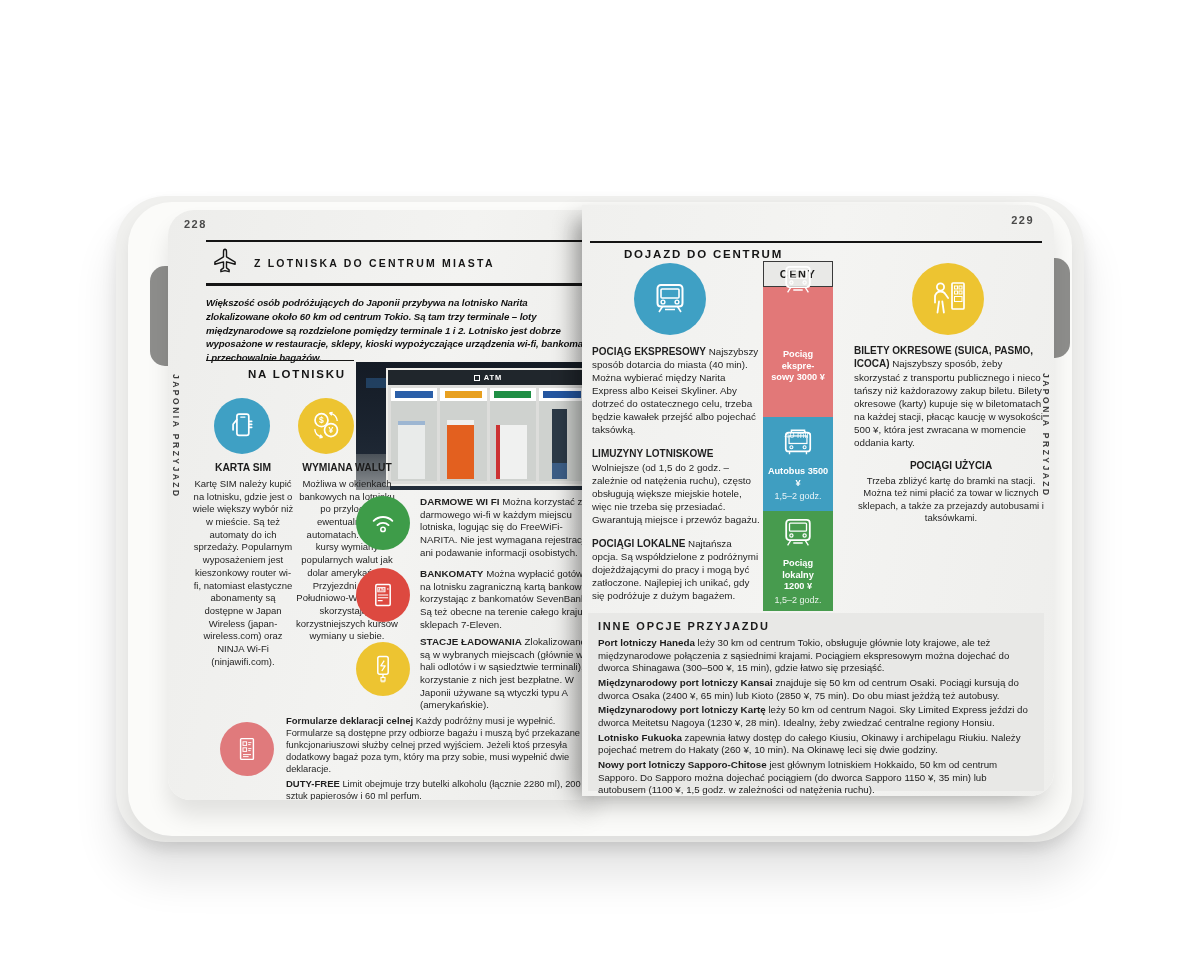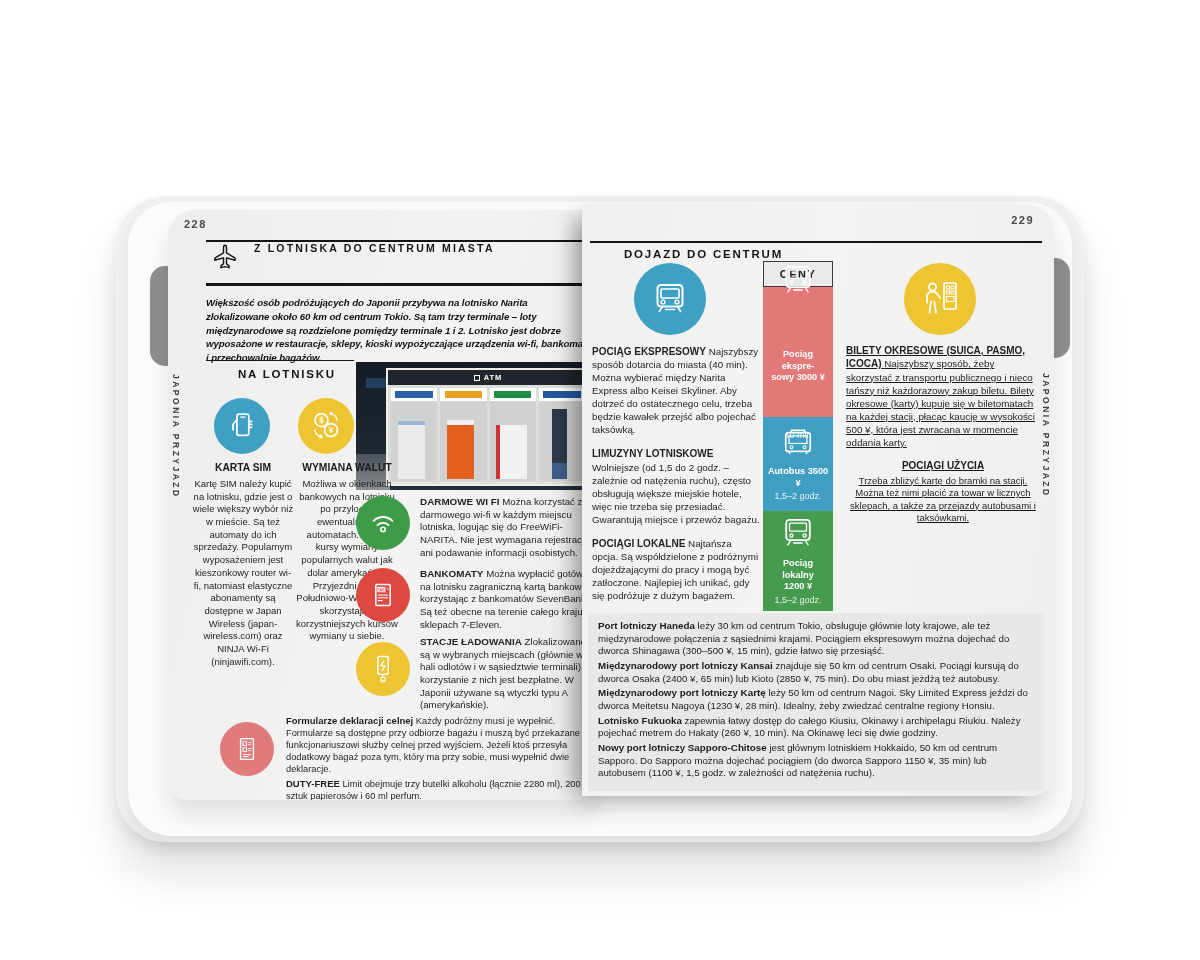--- a/index.html
+++ b/index.html
@@ -23,21 +23,21 @@
   .page-right{left:582px;top:205px;width:472px;height:591px;z-index:3;
               background:linear-gradient(100deg,#f0f0ee 0%,#f4f4f2 45%,#eeeeec 100%);
               border-radius:0 26px 24px 0;
               box-shadow:-16px 6px 22px -8px rgba(0,0,0,.32),0 16px 22px rgba(0,0,0,.10);}
 
   .pagenum{font-size:11px;font-weight:bold;letter-spacing:1.5px;color:#4a4a4a;}
   .spine{writing-mode:vertical-rl;font-size:8.5px;letter-spacing:2.5px;color:#3c3c3c;font-weight:bold;}
 
   
   .lp-header{left:38px;top:30px;width:380px;height:46px;border-top:2px solid #151515;
-             border-bottom:3px solid #151515;display:flex;align-items:flex-start;gap:14px;padding:0 4px;box-sizing:border-box;}
+             border-bottom:3px solid #151515;display:flex;align-items:center;gap:14px;padding:0 4px;box-sizing:border-box;}
   .lp-header .title{font-size:10.5px;font-weight:bold;letter-spacing:2.2px;color:#161616;}
   .lp-intro{left:38px;top:86px;width:386px;font-size:9.7px;font-weight:bold;font-style:italic;
             line-height:1.42;color:#111;letter-spacing:-.1px;}
   .lp-rule{left:38px;top:150px;width:148px;border-top:1.5px solid #161616;}
   .sec-title{font-size:11.5px;font-weight:bold;letter-spacing:1.8px;color:#141414;padding-left:32px;}
   .circ{position:absolute;border-radius:50%;display:flex;align-items:center;justify-content:center;}
   .c-blue{background:#3FA0C4;} .c-yellow{background:#EDC431;} .c-green{background:#3E9C49;}
   .c-red{background:#DD4940;} .c-salmon{background:#E07A7C;}
   .featcol{position:absolute;text-align:center;}
   .featcol .ft{font-size:10.3px;font-weight:bold;margin-bottom:4px;line-height:1.15;}
@@ -70,21 +70,21 @@
   .col1 .bigcirc{width:72px;height:72px;margin:0 0 10px 42px;}
   .col1 p,.col3 p{margin:0 0 11px 0;font-size:9.8px;line-height:1.33;color:#1f1f1f;}
   .col1 b,.col3 b{font-size:10px;}
   .pricecol{left:181px;top:56px;width:70px;}
   .price-h{height:26px;background:#e9e9e7;border:1px solid #3a3a3a;display:flex;align-items:center;
            justify-content:center;font-size:11px;font-weight:bold;letter-spacing:1.5px;box-sizing:border-box;}
   .pblock{display:flex;flex-direction:column;align-items:center;justify-content:center;color:#fff;padding:6px 4px;box-sizing:border-box;}
   .pblock .lab{font-size:9.2px;font-weight:bold;text-align:center;line-height:1.3;white-space:pre-line;margin-top:3px;}
   .pblock .sub{font-size:9px;color:rgba(255,255,255,.88);margin-top:2px;text-align:center;}
   .pb-red{background:#E27878;height:130px;gap:44px;} .pb-blue{background:#3F9EC1;height:94px;} .pb-green{background:#479B4E;height:100px;}
-  .col3{left:264px;top:58px;width:194px;text-decoration:underline;}
+  .col3{left:272px;top:58px;width:194px;}
   .col3 .bigcirc{width:72px;height:72px;margin:0 0 9px 58px;}
   .twocol{display:flex;gap:10px;margin-top:2px;}
   .twocol>div{flex:1;text-align:center;}
   .twocol .st{font-size:10px;font-weight:bold;line-height:1.2;margin-bottom:3px;}
   .twocol .sx{font-size:9.5px;line-height:1.32;color:#1f1f1f;}
   .otherbox{left:6px;top:408px;width:456px;height:178px;background:#e8e8e6;padding:7px 10px;box-sizing:border-box;}
   .otherbox .ot{font-size:11px;font-weight:bold;letter-spacing:1.8px;margin-bottom:5px;}
   .otherbox p{margin:0 0 2px 0;font-size:9.7px;line-height:1.3;color:#1c1c1c;}
   .otherbox b{font-size:9.8px;}
 </style>
@@ -105,21 +105,21 @@
       <span>
         <svg width="30" height="30" viewBox="0 0 32 32">
             <path d="M16 3.5c1 0 1.6 1.3 1.6 2.8v5.2l9.2 5.6v2.4l-9.2-2.6v6.4l2.8 2.1v2l-4.4-1.2-4.4 1.2v-2l2.8-2.1v-6.4l-9.2 2.6v-2.4l9.2-5.6V6.3c0-1.5.6-2.8 1.6-2.8z" fill="none" stroke="#161616" stroke-width="1.5" stroke-linejoin="round"></path>
           </svg>
       </span>
       <span class="title">Z LOTNISKA DO CENTRUM MIASTA</span>
     </div>
 
     <div class="abs lp-intro">Większość osób podróżujących do Japonii przybywa na lotnisko Narita zlokalizowane około 60 km od centrum Tokio. Są tam trzy terminale – loty międzynarodowe są rozdzielone pomiędzy terminale 1 i 2. Lotnisko jest dobrze wyposażone w restauracje, sklepy, kioski wypożyczające urządzenia wi-fi, bankomaty i przechowalnie bagażów.</div>
     <div class="abs lp-rule"></div>
-    <div class="abs sec-title" style="left:38px;top:158px;">NA LOTNISKU</div>
+    <div class="abs sec-title" style="left:48px;top:158px;">NA LOTNISKU</div>
 
     <div class="abs photo">
       <div class="ph-sign1"></div>
       <div class="ph-sign2"></div>
       <div class="ph-floor"></div>
       <div class="kiosk">
         <div class="kiosk-head">
           <span class="sq"></span>
           <span>ATM</span>
         </div>
@@ -312,20 +312,21 @@
       <p><b>BILETY OKRESOWE (SUICA, PASMO, ICOCA)</b> <span>Najszybszy sposób, żeby skorzystać z transportu publicznego i nieco tańszy niż każdorazowy zakup biletu. Bilety okresowe (karty) kupuje się w biletomatach na każdej stacji, płacąc kaucję w wysokości 500 ¥, która jest zwracana w momencie oddania karty.</span></p>
       <div class="twocol">
         <div>
           <div class="st">POCIĄGI UŻYCIA</div>
           <div class="sx">Trzeba zbliżyć kartę do bramki na stacji. Można też nimi płacić za towar w licznych sklepach, a także za przejazdy autobusami i taksówkami.</div>
         </div>
       </div>
     </div>
 
     <div class="abs otherbox">
+      <div class="ot">INNE OPCJE PRZYJAZDU</div>
       <p><b>Port lotniczy Haneda</b> <span>leży 30 km od centrum Tokio, obsługuje głównie loty krajowe, ale też międzynarodowe połączenia z sąsiednimi krajami. Pociągiem ekspresowym można dojechać do dworca Shinagawa (300–500 ¥, 15 min), gdzie łatwo się przesiąść.</span></p>
       <p><b>Międzynarodowy port lotniczy Kansai</b> <span>znajduje się 50 km od centrum Osaki. Pociągi kursują do dworca Osaka (2400 ¥, 65 min) lub Kioto (2850 ¥, 75 min). Do obu miast jeżdżą też autobusy.</span></p>
       <p><b>Międzynarodowy port lotniczy Kartę</b> <span>leży 50 km od centrum Nagoi. Sky Limited Express jeździ do dworca Meitetsu Nagoya (1230 ¥, 28 min). Idealny, żeby zwiedzać centralne regiony Honsiu.</span></p>
       <p><b>Lotnisko Fukuoka</b> <span>zapewnia łatwy dostęp do całego Kiusiu, Okinawy i archipelagu Riukiu. Należy pojechać metrem do Hakaty (260 ¥, 10 min). Na Okinawę leci się dwie godziny.</span></p>
       <p><b>Nowy port lotniczy Sapporo-Chitose</b> <span>jest głównym lotniskiem Hokkaido, 50 km od centrum Sapporo. Do Sapporo można dojechać pociągiem (do dworca Sapporo 1150 ¥, 35 min) lub autobusem (1100 ¥, 1,5 godz. w zależności od natężenia ruchu).</span></p>
     </div>
   </div>
 </div>
 
 </body></html>

